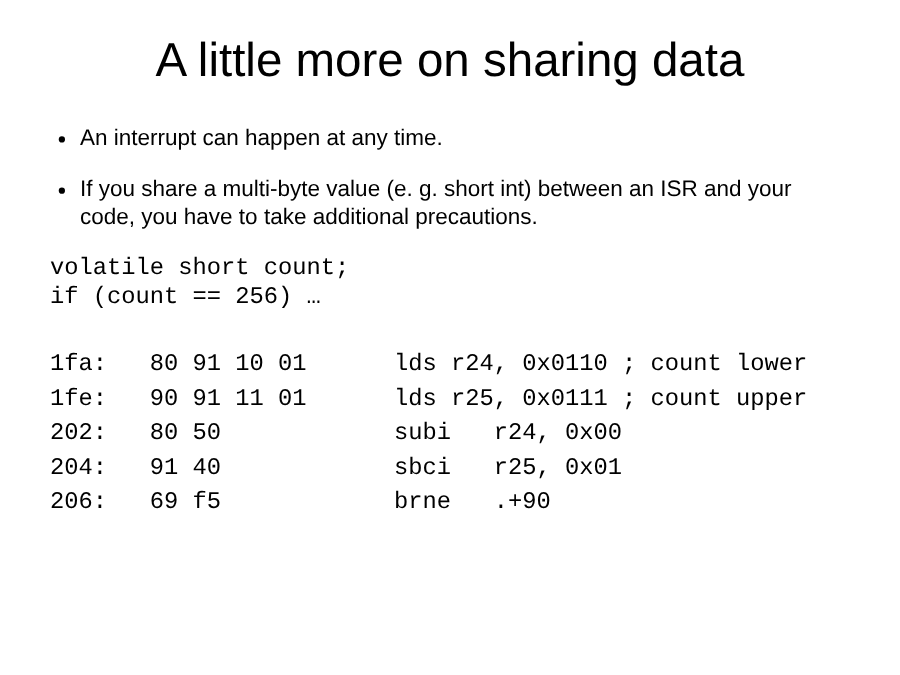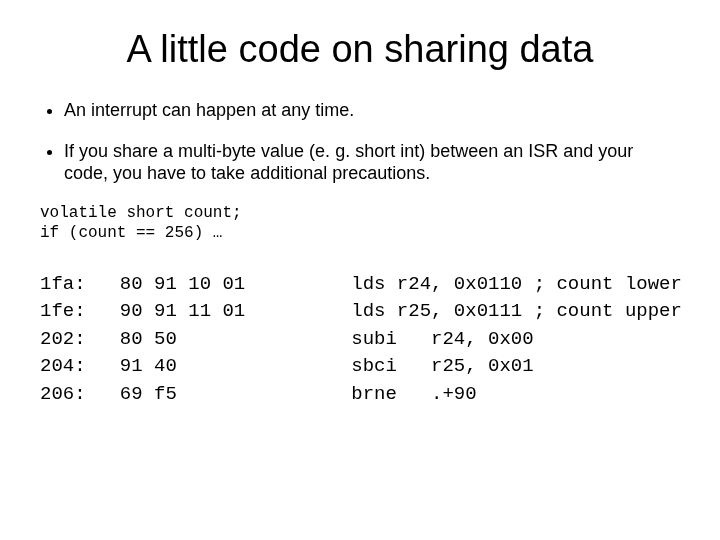--- a/index.html
+++ b/index.html
@@ -29,41 +29,41 @@
     padding: 0 0 0 24px;
     list-style: disc;
   }
   ul.bullets li {
     font-size: 18px;
     line-height: 1.25;
     margin-bottom: 18px;
   }
   .code {
     font-family: "Courier New", Courier, monospace;
-    font-size: 16px;
+    font-size: 19px;
     white-space: pre;
     margin: 0 0 28px 0;
     line-height: 1.25;
   }
   .asm {
     font-family: "Courier New", Courier, monospace;
     font-size: 19px;
     display: flex;
-    gap: 106px;
+    gap: 70px;
     line-height: 1.45;
   }
   .asm-col {
     white-space: pre;
   }
 </style>
 </head>
 <body>
 
 <div class="slide">
-  <h1 class="title">A little code on sharing data</h1>
+  <h1 class="title">A little more on sharing data</h1>
 
   <ul class="bullets">
     <li>An interrupt can happen at any time.</li>
     <li>If you share a multi-byte value (e. g. short int) between an ISR and your code, you have to take additional precautions.</li>
   </ul>
 
   <div class="code"><span>volatile short count;</span>
 <span>if (count == 256) …</span></div>
 
   <div class="asm">

